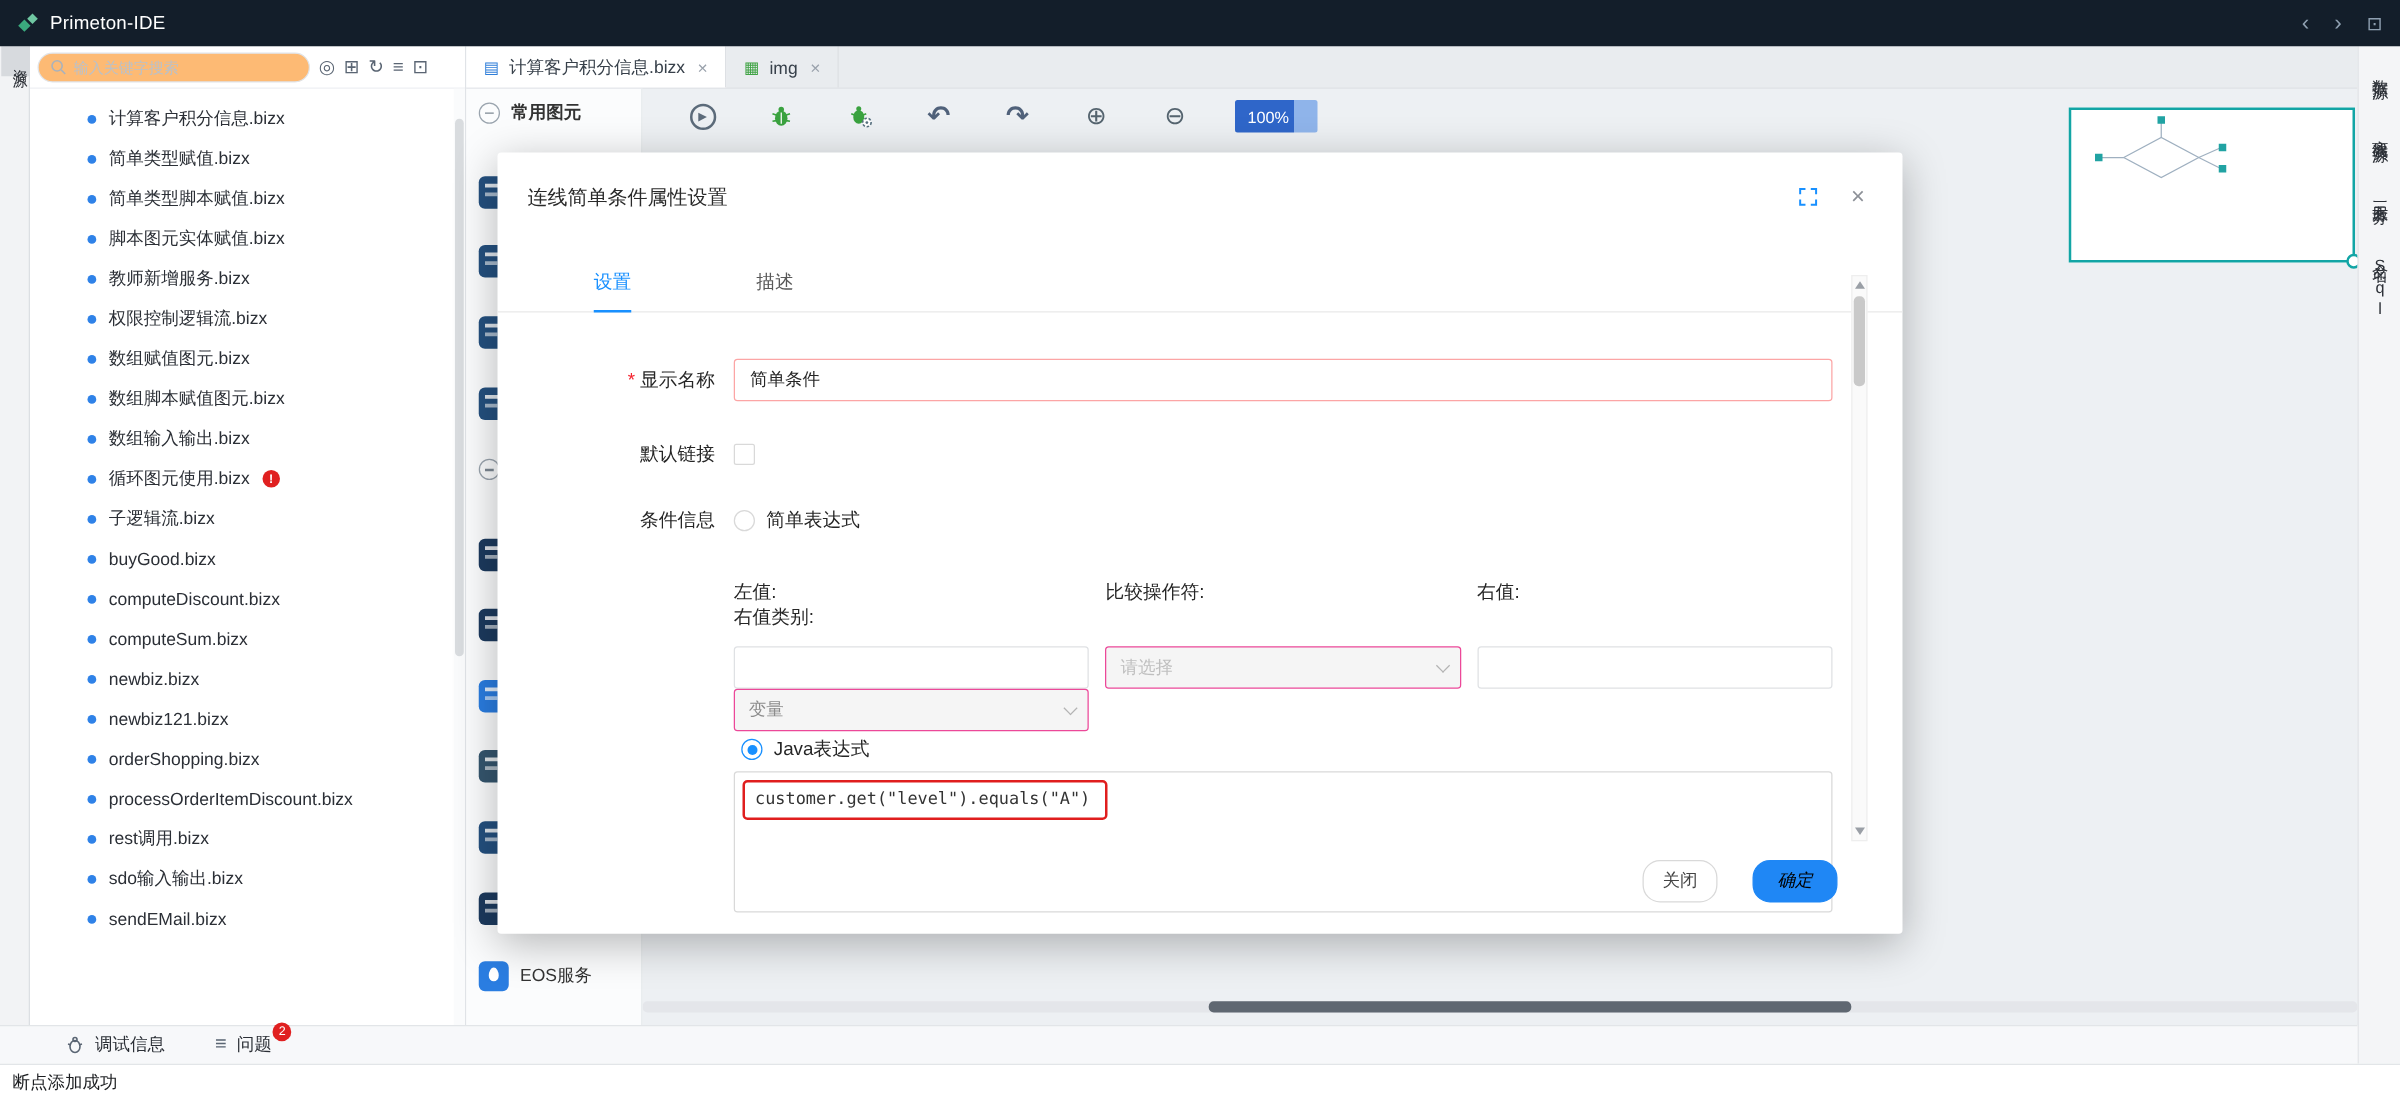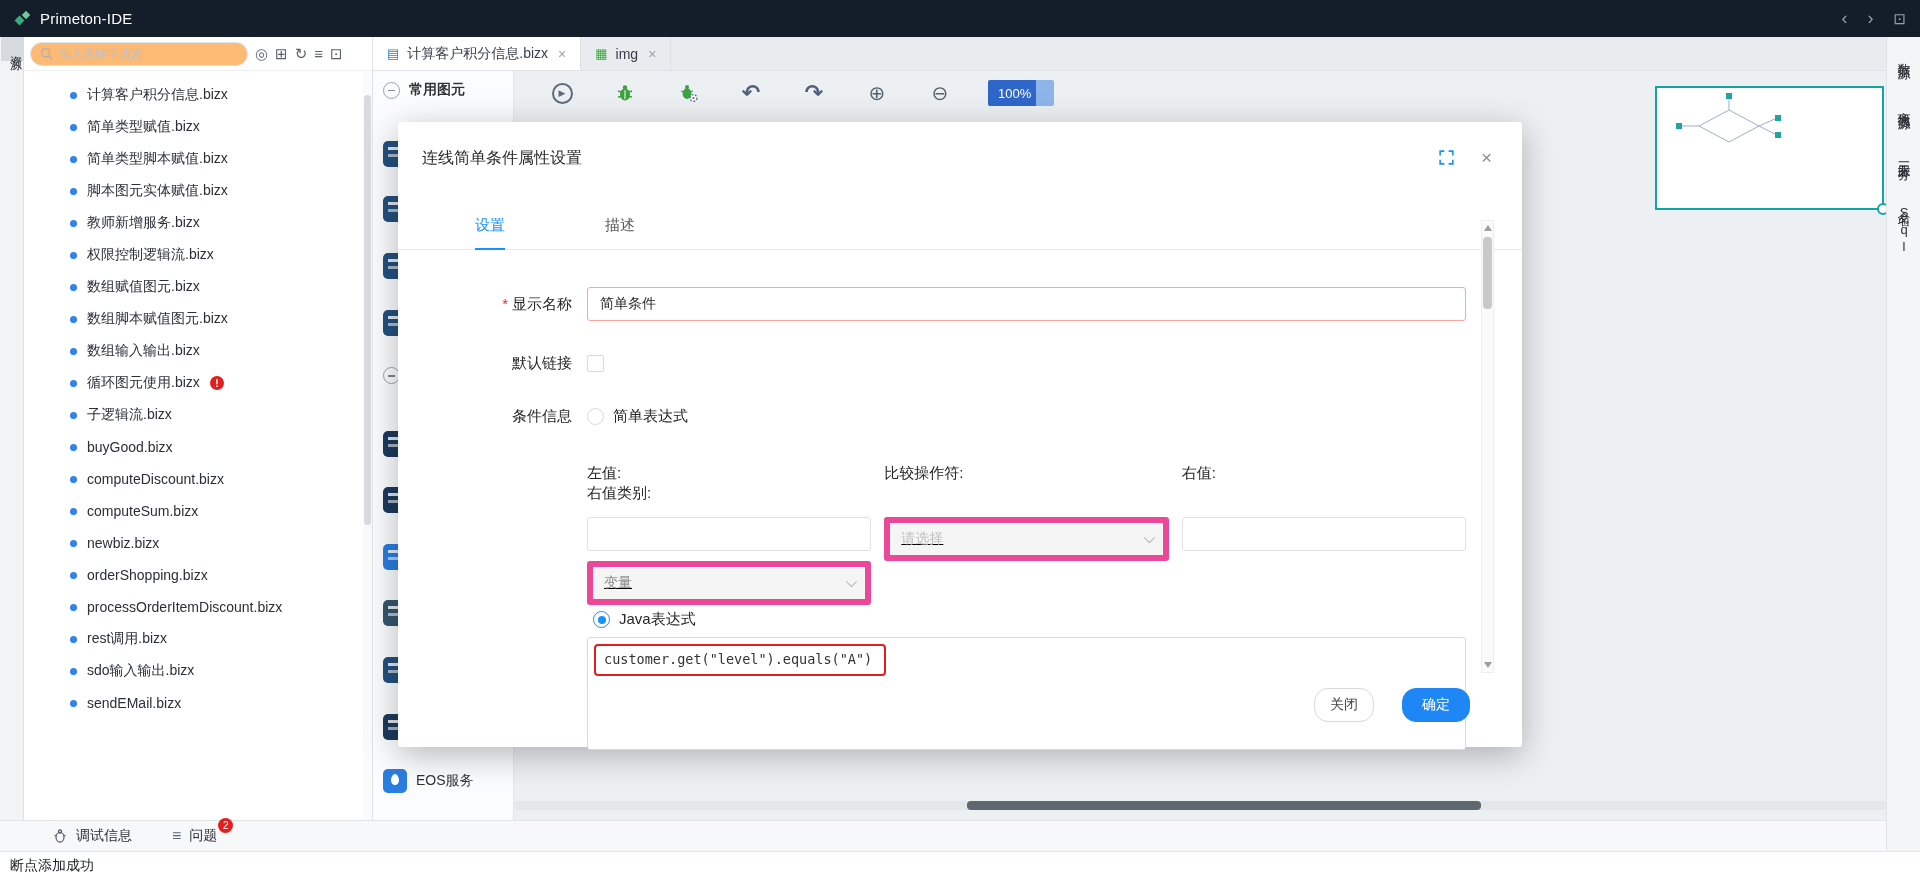--- a/index.html
+++ b/index.html
@@ -145,38 +145,38 @@
     background:#fff; flex:none; cursor:pointer; position:relative; }
   .radio.checked { border:1.5px solid #1890ff; }
   .radio.checked::after { content:""; position:absolute; left:3.5px; top:3.5px; width:8px;
     height:8px; border-radius:50%; background:#1890ff; }
   .radio-label { font-size:15px; color:#262626; margin-left:9px; }
   .expr-block { margin-left:174px; width:879px; }
   .expr-grid { display:grid; grid-template-columns:repeat(3,1fr); column-gap:13px; }
   .expr-head { font-size:15px; color:#262626; height:20px; }
   .expr-grid-inputs { margin-top:13px; }
   .mini-input { height:34px; border:1px solid #dfe1e4; border-radius:3px; background:#fff; }
-  .select { height:34px; border:6px solid #ec4899; border-radius:3px; background:#f5f5f5;
+  .select { height:34px; border:1px solid #ec4899; border-radius:3px; background:#f5f5f5;
     display:flex; align-items:center; justify-content:space-between; padding:16px 11px;
-    font-size:14px; cursor:pointer;text-decoration:underline; }
+    font-size:14px; cursor:pointer; }
   .select .ph { color:#bfbfbf; }
   .select .val { color:#8c8c8c; }
   .chev { width:8px; height:8px; border-right:1.6px solid #b3b3b3;
     border-bottom:1.6px solid #b3b3b3; transform:rotate(45deg) translateY(-2px); }
   .code-area { margin-top:8px; height:113px; border:1px solid #d9d9d9; border-radius:3px;
     background:#fff; padding:4px; }
   .code-annotation { display:inline-block; border:2px solid #e01e1e; border-radius:4px;
     padding:4px 12px 6px 8px; margin:2px 0 0 2px; }
   .code-text { font-family:"DejaVu Sans Mono","Liberation Mono",monospace; font-size:13.5px;
     color:#333; white-space:pre; }
   .dlg-footer { position:absolute; right:52px; top:566px; display:flex; gap:28px; }
   .btn { height:34px; border-radius:14px; font-size:14px; display:flex; align-items:center;
     justify-content:center; cursor:pointer; font-family:inherit; }
   .btn-default { background:#fff; border:1px solid #d9d9d9; color:#444; padding:0 15px; }
-  .btn-primary { background:#1f87f5; border:1px solid #1f87f5; color:#ffffff; padding:0 19px; }
+  .btn-primary { background:#1f87f5; border:1px solid #1f87f5; color:#000000; padding:0 19px;font-style:italic; }
   .dlg-scroll { position:absolute; right:28px; top:98px; width:13px; height:453px;
     background:#fafafa; border:1px solid #eeeeee; }
   .sb-up { width:0; height:0; border-left:4px solid transparent; border-right:4px solid transparent;
     border-bottom:6px solid #9a9fa6; margin:4px auto 0; }
   .sb-down { width:0; height:0; border-left:4px solid transparent; border-right:4px solid transparent;
     border-top:6px solid #9a9fa6; margin:0 auto; position:absolute; bottom:4px; left:2px; }
   .sb-thumb { position:absolute; left:1px; top:16px; width:9px; height:72px;
     background:#c9c9c9; border-radius:4px; }
 
   .mt33 { margin-top:33px; } .mt34 { margin-top:34px; } .mt38 { margin-top:38px; }
@@ -305,20 +305,25 @@
           <span>computeSum.bizx</span>
 
         </div>
 
         <div class="file-item">
           <span class="bullet"></span>
           <span>newbiz.bizx</span>
 
         </div>
 
+        <div class="file-item">
+          <span class="bullet"></span>
+          <span>newbiz121.bizx</span>
+
+        </div>
 
 
         <div class="file-item">
           <span class="bullet"></span>
           <span>orderShopping.bizx</span>
 
         </div>
 
         <div class="file-item">
           <span class="bullet"></span>

